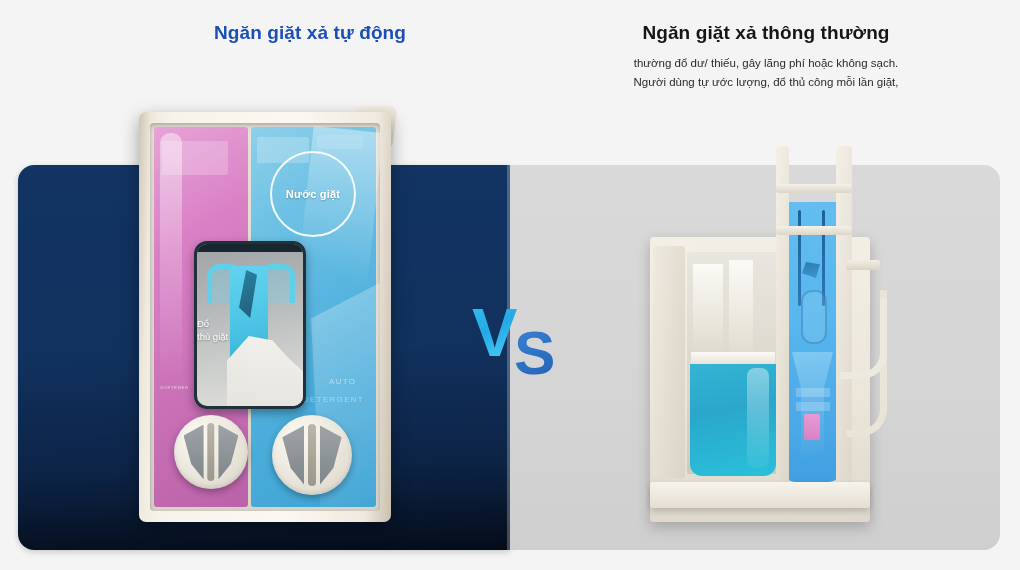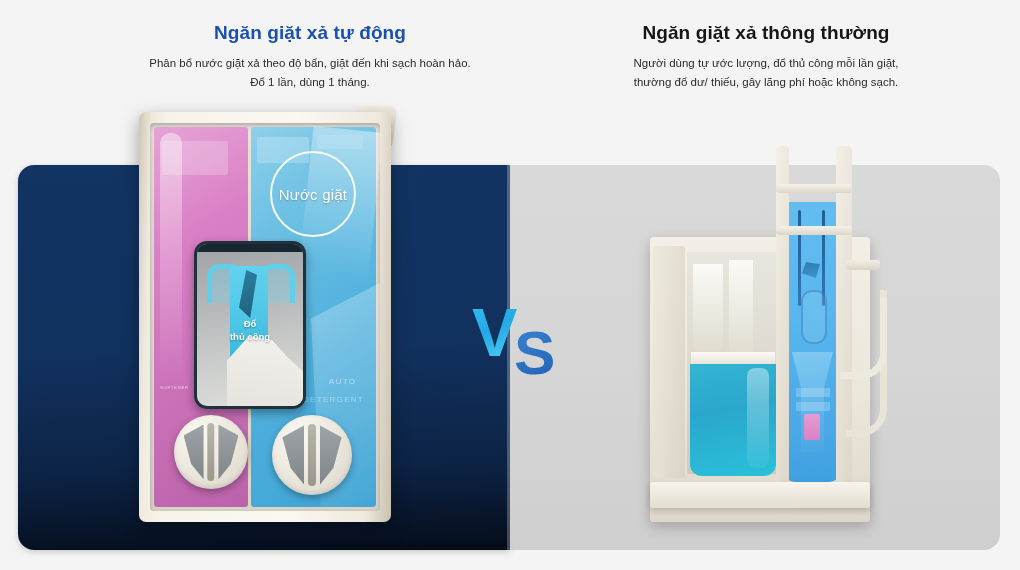--- a/index.html
+++ b/index.html
@@ -109,21 +109,21 @@
   
   .pane{position:absolute;background:rgba(255,255,255,.22);border-radius:2px;}
   
   .callout{
     position:absolute;border:2px solid rgba(255,255,255,.92);border-radius:50%;
     display:flex;align-items:center;justify-content:center;
     color:#fff;font-size:10.5px;letter-spacing:.2px;text-align:center;
     text-shadow:0 1px 2px rgba(0,0,0,.25);
   }
   #callout-softener{left:22px;top:38px;width:74px;height:74px;}
-  #callout-detergent{left:120px;top:28px;width:82px;height:82px;font-size:15px;}
+  #callout-detergent{left:120px;top:28px;width:82px;height:82px;font-size:11px;font-weight:bold;}
   
   .mod-manual{
     position:absolute;left:44px;top:118px;width:106px;height:162px;
     background:linear-gradient(170deg,#9fa3a5 0%,#b3b7b8 35%,#c7c9c8 62%,#dfe0dd 100%);
     border:3px solid #20313c;border-radius:13px;
     box-shadow:0 4px 10px rgba(0,0,0,.35);
     overflow:hidden;
   }
   .mod-manual .mtop{
     position:absolute;left:0;top:0;width:100%;height:8px;
@@ -140,22 +140,22 @@
     position:absolute;left:33px;top:22px;width:38px;height:100px;
     background:linear-gradient(170deg,#63d3ef 0%,#4dc5e6 55%,#35b0d6 100%);
     border-radius:5px 5px 10px 10px;
   }
   .spout:after{
     content:"";position:absolute;left:9px;top:4px;width:18px;height:48px;
     background:linear-gradient(170deg,#2b7fa0,#1f617c);
     clip-path:polygon(40% 0,100% 10%,62% 100%,0 78%);
   }
   .pour-label{
-    position:absolute;left:0;top:74px;width:100%;text-align:center;
-    color:#ffffff;font-size:9.5px;line-height:1.35;font-weight:700;
+    position:absolute;left:0;top:74px;width:100%;text-align:left;
+    color:#ffffff;font-size:9.5px;line-height:1.35;font-weight:400;
     text-shadow:0 1px 2px rgba(0,0,0,.35);z-index:5;
   }
   .milk{
     position:absolute;left:30px;top:92px;width:78px;height:72px;
     background:linear-gradient(190deg,#f2f1ec,#e4e3dd);
     clip-path:polygon(28% 0,58% 6%,78% 30%,100% 52%,100% 100%,0 100%,0 34%);
   }
   
   .micro{
     position:absolute;font-size:4.4px;letter-spacing:.6px;
@@ -280,31 +280,27 @@
     background:linear-gradient(180deg,#f2eee5,#dad4c6);border-radius:3px;
   }
 </style>
 </head>
 <body>
 
 <div class="stage">
 
   <div class="head" id="head-left">
     <div class="title">Ngăn giặt xả tự động</div>
-    <div class="sub">
-      <div>Phân bổ nước giặt xả theo độ bẩn, giặt đến khi sạch hoàn hảo.</div>
-      <div>Đổ 1 lần, dùng 1 tháng.</div>
-    </div>
   </div>
 
   <div class="head" id="head-right">
     <div class="title">Ngăn giặt xả thông thường</div>
     <div class="sub">
+      <div>thường đổ dư/ thiếu, gây lãng phí hoặc không sạch.</div>
       <div>Người dùng tự ước lượng, đổ thủ công mỗi lần giặt,</div>
-      <div>thường đổ dư/ thiếu, gây lãng phí hoặc không sạch.</div>
     </div>
   </div>
 
   <div class="panel" id="panel-auto"></div>
 
   <div class="panel" id="panel-manual"></div>
 
   <div id="product-auto">
     <div class="drw-tab"></div>
     <div class="drw-shell">
@@ -328,21 +324,21 @@
         </div>
 
         <div class="mod-manual">
           <div class="mtop"></div>
           <div class="clip-l"></div>
           <div class="clip-r"></div>
           <div class="spout"></div>
           <div class="milk"></div>
           <div class="pour-label">
             <div>Đổ</div>
-            <div>thủ công</div>
+            <div>thủ giặt</div>
           </div>
         </div>
 
         <div class="cap" id="cap-softener">
           <div class="wing l"></div>
           <div class="wing r"></div>
           <div class="slot"></div>
         </div>
         <div class="cap" id="cap-detergent">
           <div class="wing l"></div>

